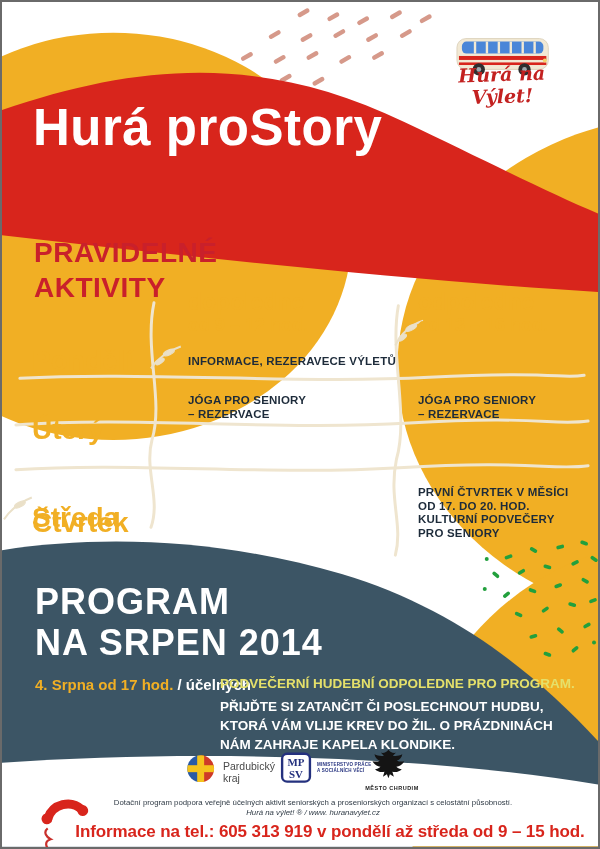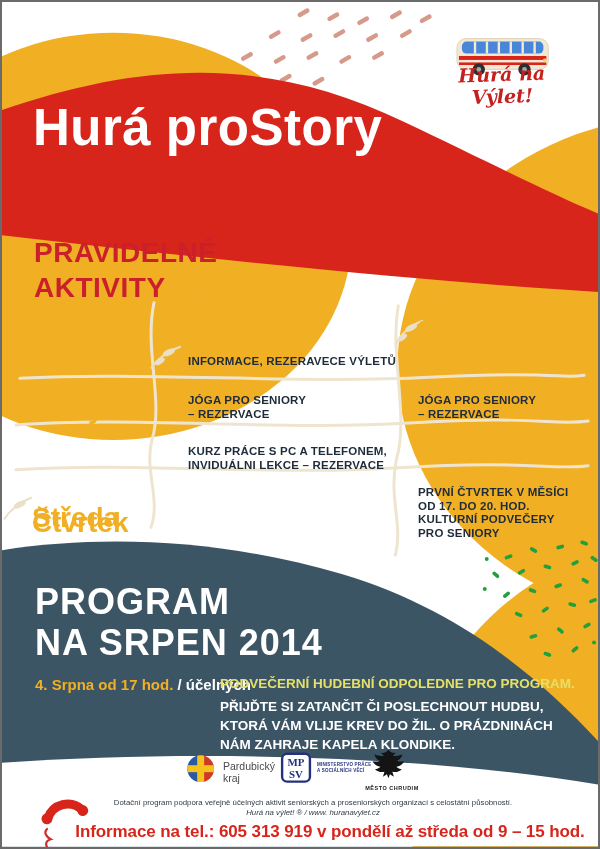--- a/index.html
+++ b/index.html
@@ -192,29 +192,27 @@
 AKTIVITY</div>
 
   <div class="abs colhead" style="left:186px;top:287px;">dopoledne</div>
   <div class="abs coltime" style="left:186px;top:313px;">od 9 – 12 hod.</div>
   <div class="abs colhead" style="left:416px;top:287px;">odpoledne</div>
   <div class="abs coltime" style="left:416px;top:313px;">od 13 – 16 hod.</div>
 
   <div class="abs day" style="top:343px;">Pondělí</div>
   <div class="abs cell pre" style="left:186px;top:353px;">INFORMACE, REZERAVECE VÝLETŮ</div>
 
-  <div class="abs day" style="top:391px;">Úterý</div>
+  <div class="abs day" style="top:412px;">Úterý</div>
   <div class="abs cell pre" style="left:186px;top:392px;">JÓGA PRO SENIORY
 – REZERVACE</div>
   <div class="abs cell pre" style="left:416px;top:392px;">JÓGA PRO SENIORY
 – REZERVACE</div>
 
   <div class="abs day" style="top:456px;margin-top:44px;">Středa</div>
-  <div class="abs cell pre" style="left:186px;top:443px;">KURZ PRÁCE S PC A TELEFONEM,
-INVIDUÁLNI LEKCE – REZERVACE</div>
 
   <div class="abs day" style="top:477px;margin-top:28px;">Čtvrtek</div>
   <div class="abs cell pre" style="left:416px;top:484px;">PRVNÍ ČTVRTEK V MĚSÍCI
 OD 17. DO 20. HOD.
 KULTURNÍ PODVEČERY
 PRO SENIORY</div>
 
   <div class="abs progtitle pre">PROGRAM
 NA SRPEN 2014</div>
   <div class="abs dateline"><span class="yel">4. Srpna od 17 hod.</span><span> / účelných</span></div>

